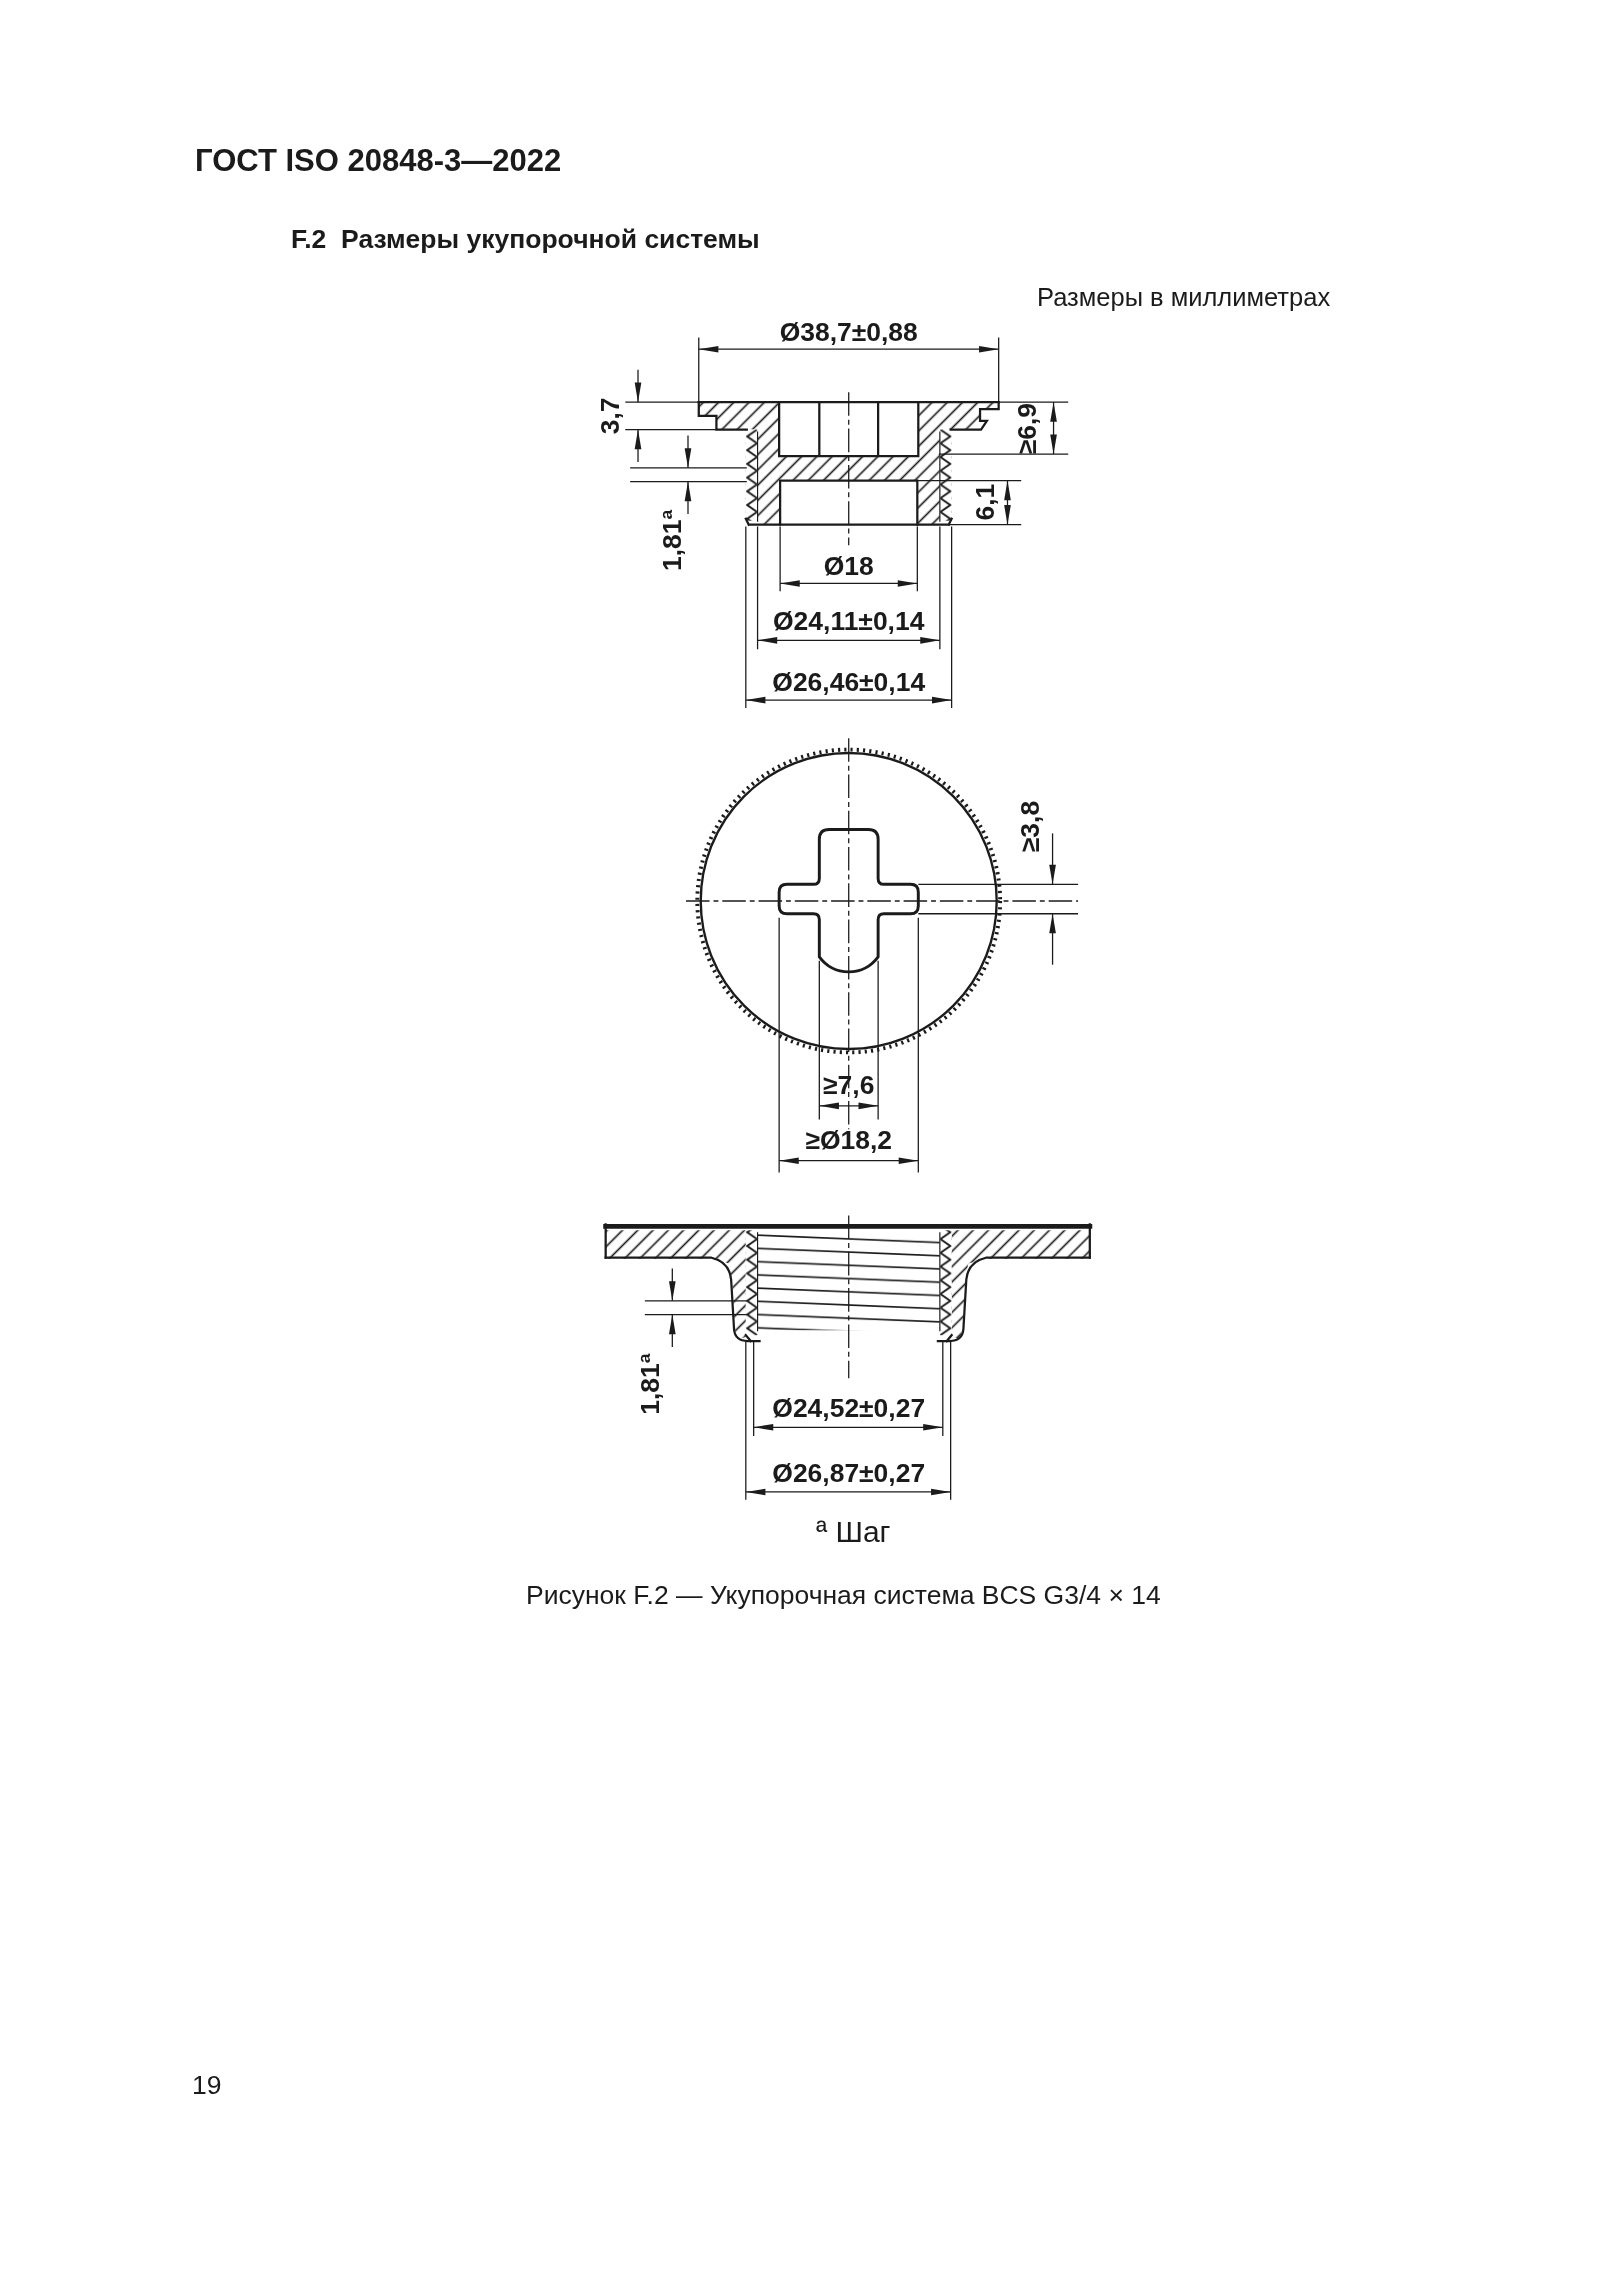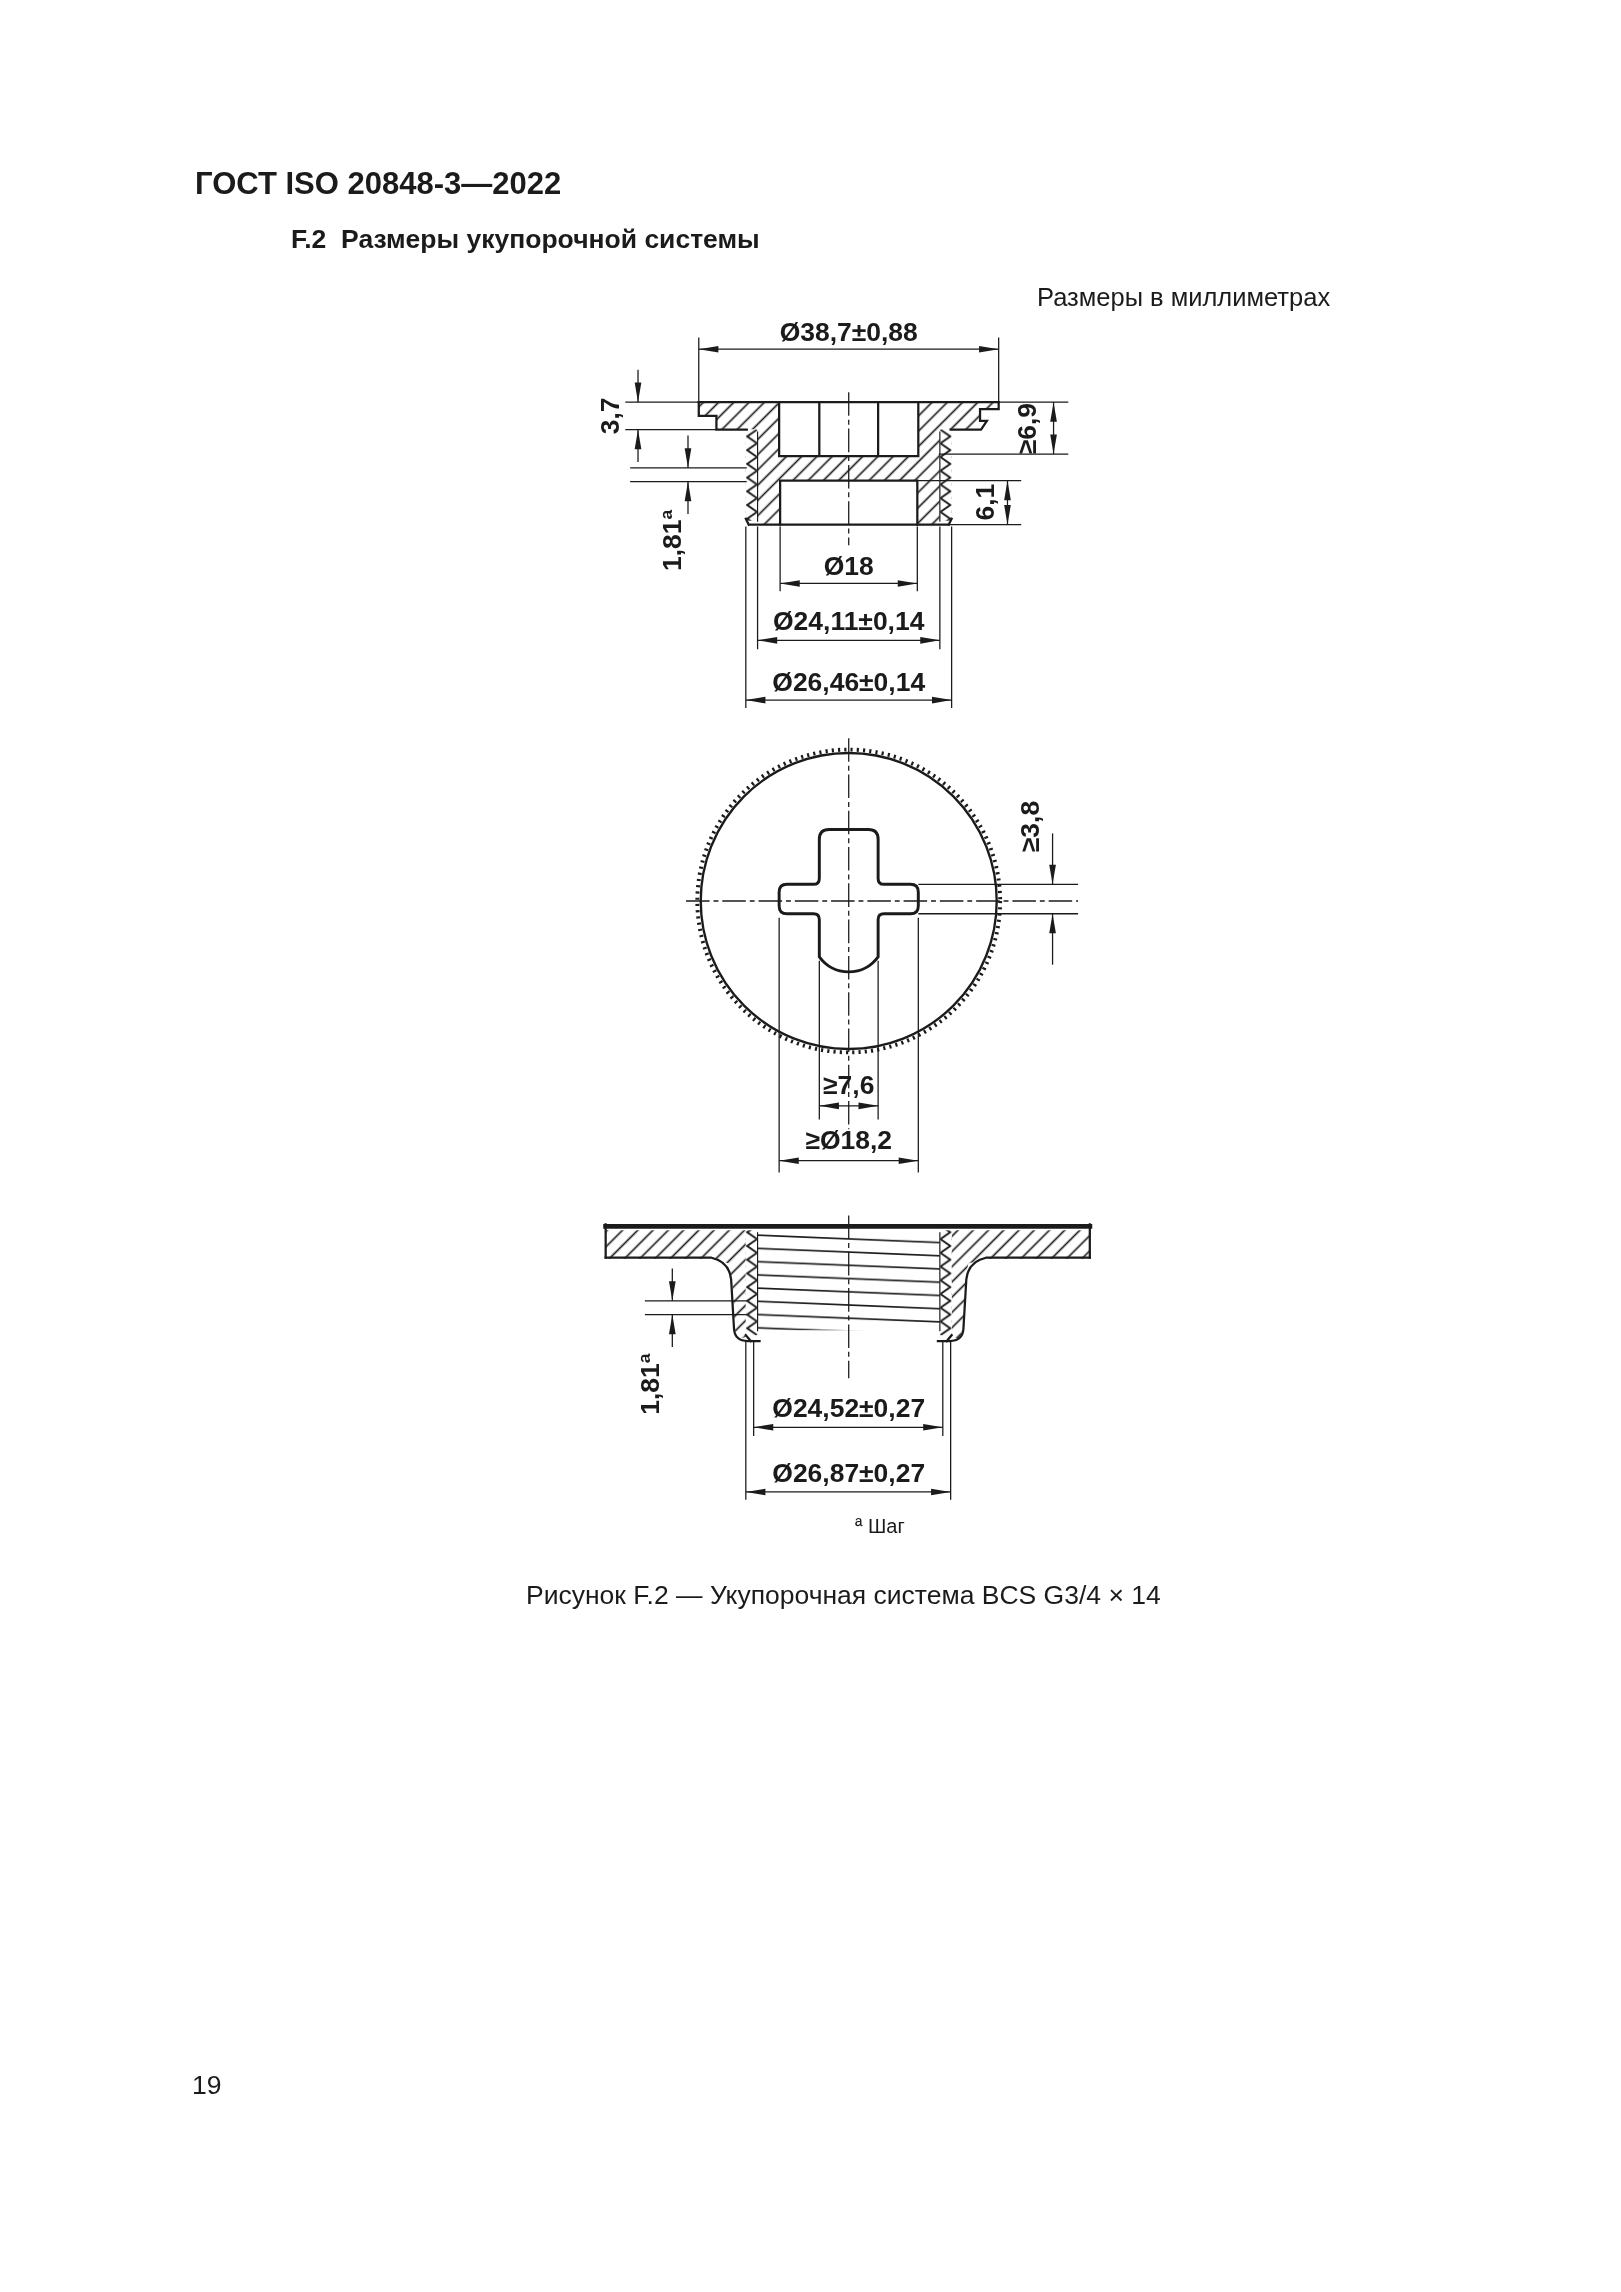--- a/index.html
+++ b/index.html
@@ -8,33 +8,33 @@
     background:#ffffff;
     font-family:"Liberation Sans", sans-serif;
     color:#1b1b1b;
     position:relative;
     overflow:hidden;
   }
   .abs{position:absolute;white-space:pre;}
   .hdr{font-size:31px;font-weight:700;}
   .sect{font-size:26.5px;font-weight:700;}
   .units{font-size:25.5px;font-weight:400;}
-  .footnote{font-size:20px;font-weight:400;margin-left:39px;}
+  .footnote{font-size:30px;font-weight:400;}
   .caption{font-size:26.5px;font-weight:400;}
   .pagenum{font-size:26.5px;font-weight:400;}
   svg.drw{position:absolute;left:0;top:0;}
   svg.drw text{
     font-family:"Liberation Sans", sans-serif;
     font-weight:700;font-size:27px;fill:#1b1b1b;
   }
 </style>
 </head>
 <body>
 
-<div class="abs hdr" style="left:195px;top:166px;">ГОСТ ISO 20848-3—2022</div>
+<div class="abs hdr" style="left:195px;top:143px;">ГОСТ ISO 20848-3—2022</div>
 <div class="abs sect" style="left:291px;top:224px;">F.2  Размеры укупорочной системы</div>
 <div class="abs units" style="left:1037px;top:283px;">Размеры в миллиметрах</div>
 
 <svg class="drw" width="1621" height="2293" viewBox="0 0 1654 2339">
   <defs>
     <pattern id="hatch" patternUnits="userSpaceOnUse" width="11" height="11" patternTransform="rotate(45)">
       <line x1="5.5" y1="-1" x2="5.5" y2="12" stroke="#1b1b1b" stroke-width="1.7"></line>
     </pattern>
     <pattern id="teethL" patternUnits="userSpaceOnUse" x="761" y="438" width="12" height="14">
       <path d="M11.5,0 L1.5,7 L11.5,14" fill="none" stroke="#1b1b1b" stroke-width="2"></path>

